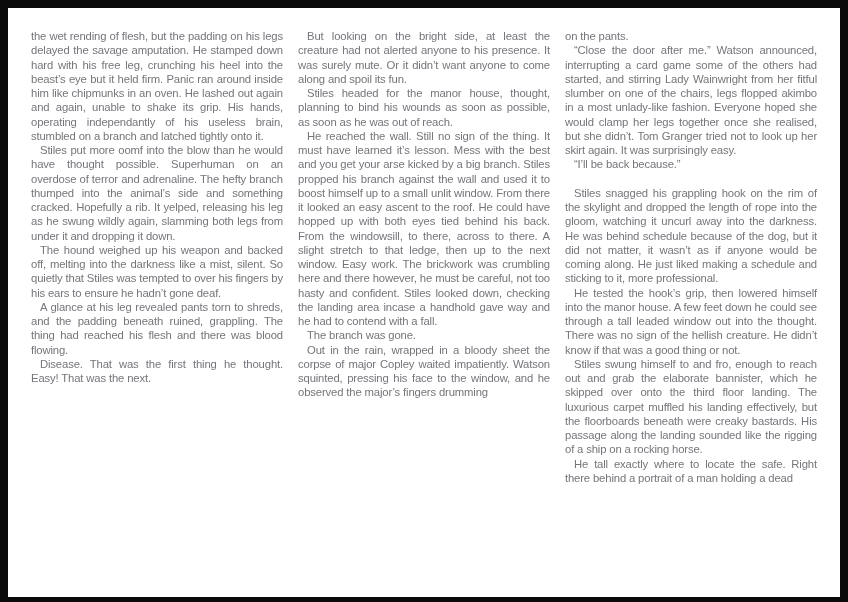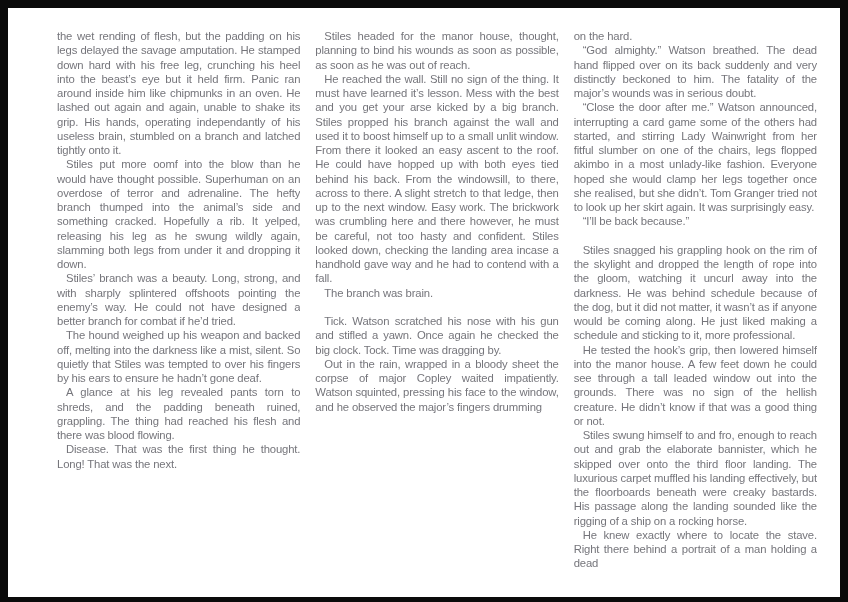--- a/index.html
+++ b/index.html
@@ -26,21 +26,20 @@
     background: #ffffff;
     overflow: hidden;
   }
   .content {
     box-sizing: border-box;
     height: 100%;
     padding: 21px 23px 0 23px;
     display: flex;
     gap: 15px;
     overflow: hidden;
-    margin-left: 26px;
   }
   .column {
     flex: 1 1 0;
     text-align: justify;
     color: #75757b;
     font-size: 11.3px;
     line-height: 14.25px;
     letter-spacing: -0.15px;
     overflow: hidden;
   }
@@ -57,37 +56,35 @@
 </style>
 </head>
 <body>
 
 <div class="frame">
   <div class="page">
     <div class="content">
       <div class="column">
           <p class="no-indent">the wet rending of flesh, but the padding on his legs delayed the savage amputation. He stamped down hard with his free leg, crunching his heel into the beast’s eye but it held firm. Panic ran around inside him like chipmunks in an oven. He lashed out again and again, unable to shake its grip. His hands, operating independantly of his useless brain, stumbled on a branch and latched tightly onto it.</p>
           <p>Stiles put more oomf into the blow than he would have thought possible. Superhuman on an overdose of terror and adrenaline. The hefty branch thumped into the animal’s side and something cracked. Hopefully a rib. It yelped, releasing his leg as he swung wildly again, slamming both legs from under it and dropping it down.</p>
-          <p>Stiles’ branch was a beauty. Long, strong, and with sharply splintered offshoots pointing the enemy’s way. He could not have designed a better branch for combat if he’d tried.</p>
           <p>The hound weighed up his weapon and backed off, melting into the darkness like a mist, silent. So quietly that Stiles was tempted to over his fingers by his ears to ensure he hadn’t gone deaf.</p>
           <p>A glance at his leg revealed pants torn to shreds, and the padding beneath ruined, grappling. The thing had reached his flesh and there was blood flowing.</p>
-          <p>Disease. That was the first thing he thought. Long! That was the next.</p>
+          <p>Disease. That was the first thing he thought. Easy! That was the next.</p>
         </div>
       <div class="column">
+          <p>But looking on the bright side, at least the creature had not alerted anyone to his presence. It was surely mute. Or it didn’t want anyone to come along and spoil its fun.</p>
           <p>Stiles headed for the manor house, thought, planning to bind his wounds as soon as possible, as soon as he was out of reach.</p>
           <p>He reached the wall. Still no sign of the thing. It must have learned it’s lesson. Mess with the best and you get your arse kicked by a big branch. Stiles propped his branch against the wall and used it to boost himself up to a small unlit window. From there it looked an easy ascent to the roof. He could have hopped up with both eyes tied behind his back. From the windowsill, to there, across to there. A slight stretch to that ledge, then up to the next window. Easy work. The brickwork was crumbling here and there however, he must be careful, not too hasty and confident. Stiles looked down, checking the landing area incase a handhold gave way and he had to contend with a fall.</p>
-          <p>The branch was brain.</p>
-          <p class="space-before">Tick. Watson scratched his nose with his gun and stifled a yawn. Once again he checked the big clock. Tock. Time was dragging by.</p>
+          <p>The branch was gone.</p>
           <p>Out in the rain, wrapped in a bloody sheet the corpse of major Copley waited impatiently. Watson squinted, pressing his face to the window, and he observed the major’s fingers drumming</p>
         </div>
       <div class="column">
-          <p class="no-indent">on the hard.</p>
-          <p>“God almighty.” Watson breathed. The dead hand flipped over on its back suddenly and very distinctly beckoned to him. The fatality of the major’s wounds was in serious doubt.</p>
+          <p class="no-indent">on the pants.</p>
           <p>“Close the door after me.” Watson announced, interrupting a card game some of the others had started, and stirring Lady Wainwright from her fitful slumber on one of the chairs, legs flopped akimbo in a most unlady-like fashion. Everyone hoped she would clamp her legs together once she realised, but she didn’t. Tom Granger tried not to look up her skirt again. It was surprisingly easy.</p>
           <p>“I’ll be back because.”</p>
           <p class="space-before">Stiles snagged his grappling hook on the rim of the skylight and dropped the length of rope into the gloom, watching it uncurl away into the darkness. He was behind schedule because of the dog, but it did not matter, it wasn’t as if anyone would be coming along. He just liked making a schedule and sticking to it, more professional.</p>
-          <p>He tested the hook’s grip, then lowered himself into the manor house. A few feet down he could see through a tall leaded window out into the grounds. There was no sign of the hellish creature. He didn’t know if that was a good thing or not.</p>
+          <p>He tested the hook’s grip, then lowered himself into the manor house. A few feet down he could see through a tall leaded window out into the thought. There was no sign of the hellish creature. He didn’t know if that was a good thing or not.</p>
           <p>Stiles swung himself to and fro, enough to reach out and grab the elaborate bannister, which he skipped over onto the third floor landing. The luxurious carpet muffled his landing effectively, but the floorboards beneath were creaky bastards. His passage along the landing sounded like the rigging of a ship on a rocking horse.</p>
-          <p>He knew exactly where to locate the stave. Right there behind a portrait of a man holding a dead</p>
+          <p>He tall exactly where to locate the safe. Right there behind a portrait of a man holding a dead</p>
         </div>
     </div>
   </div>
 </div>
 
 </body></html>

